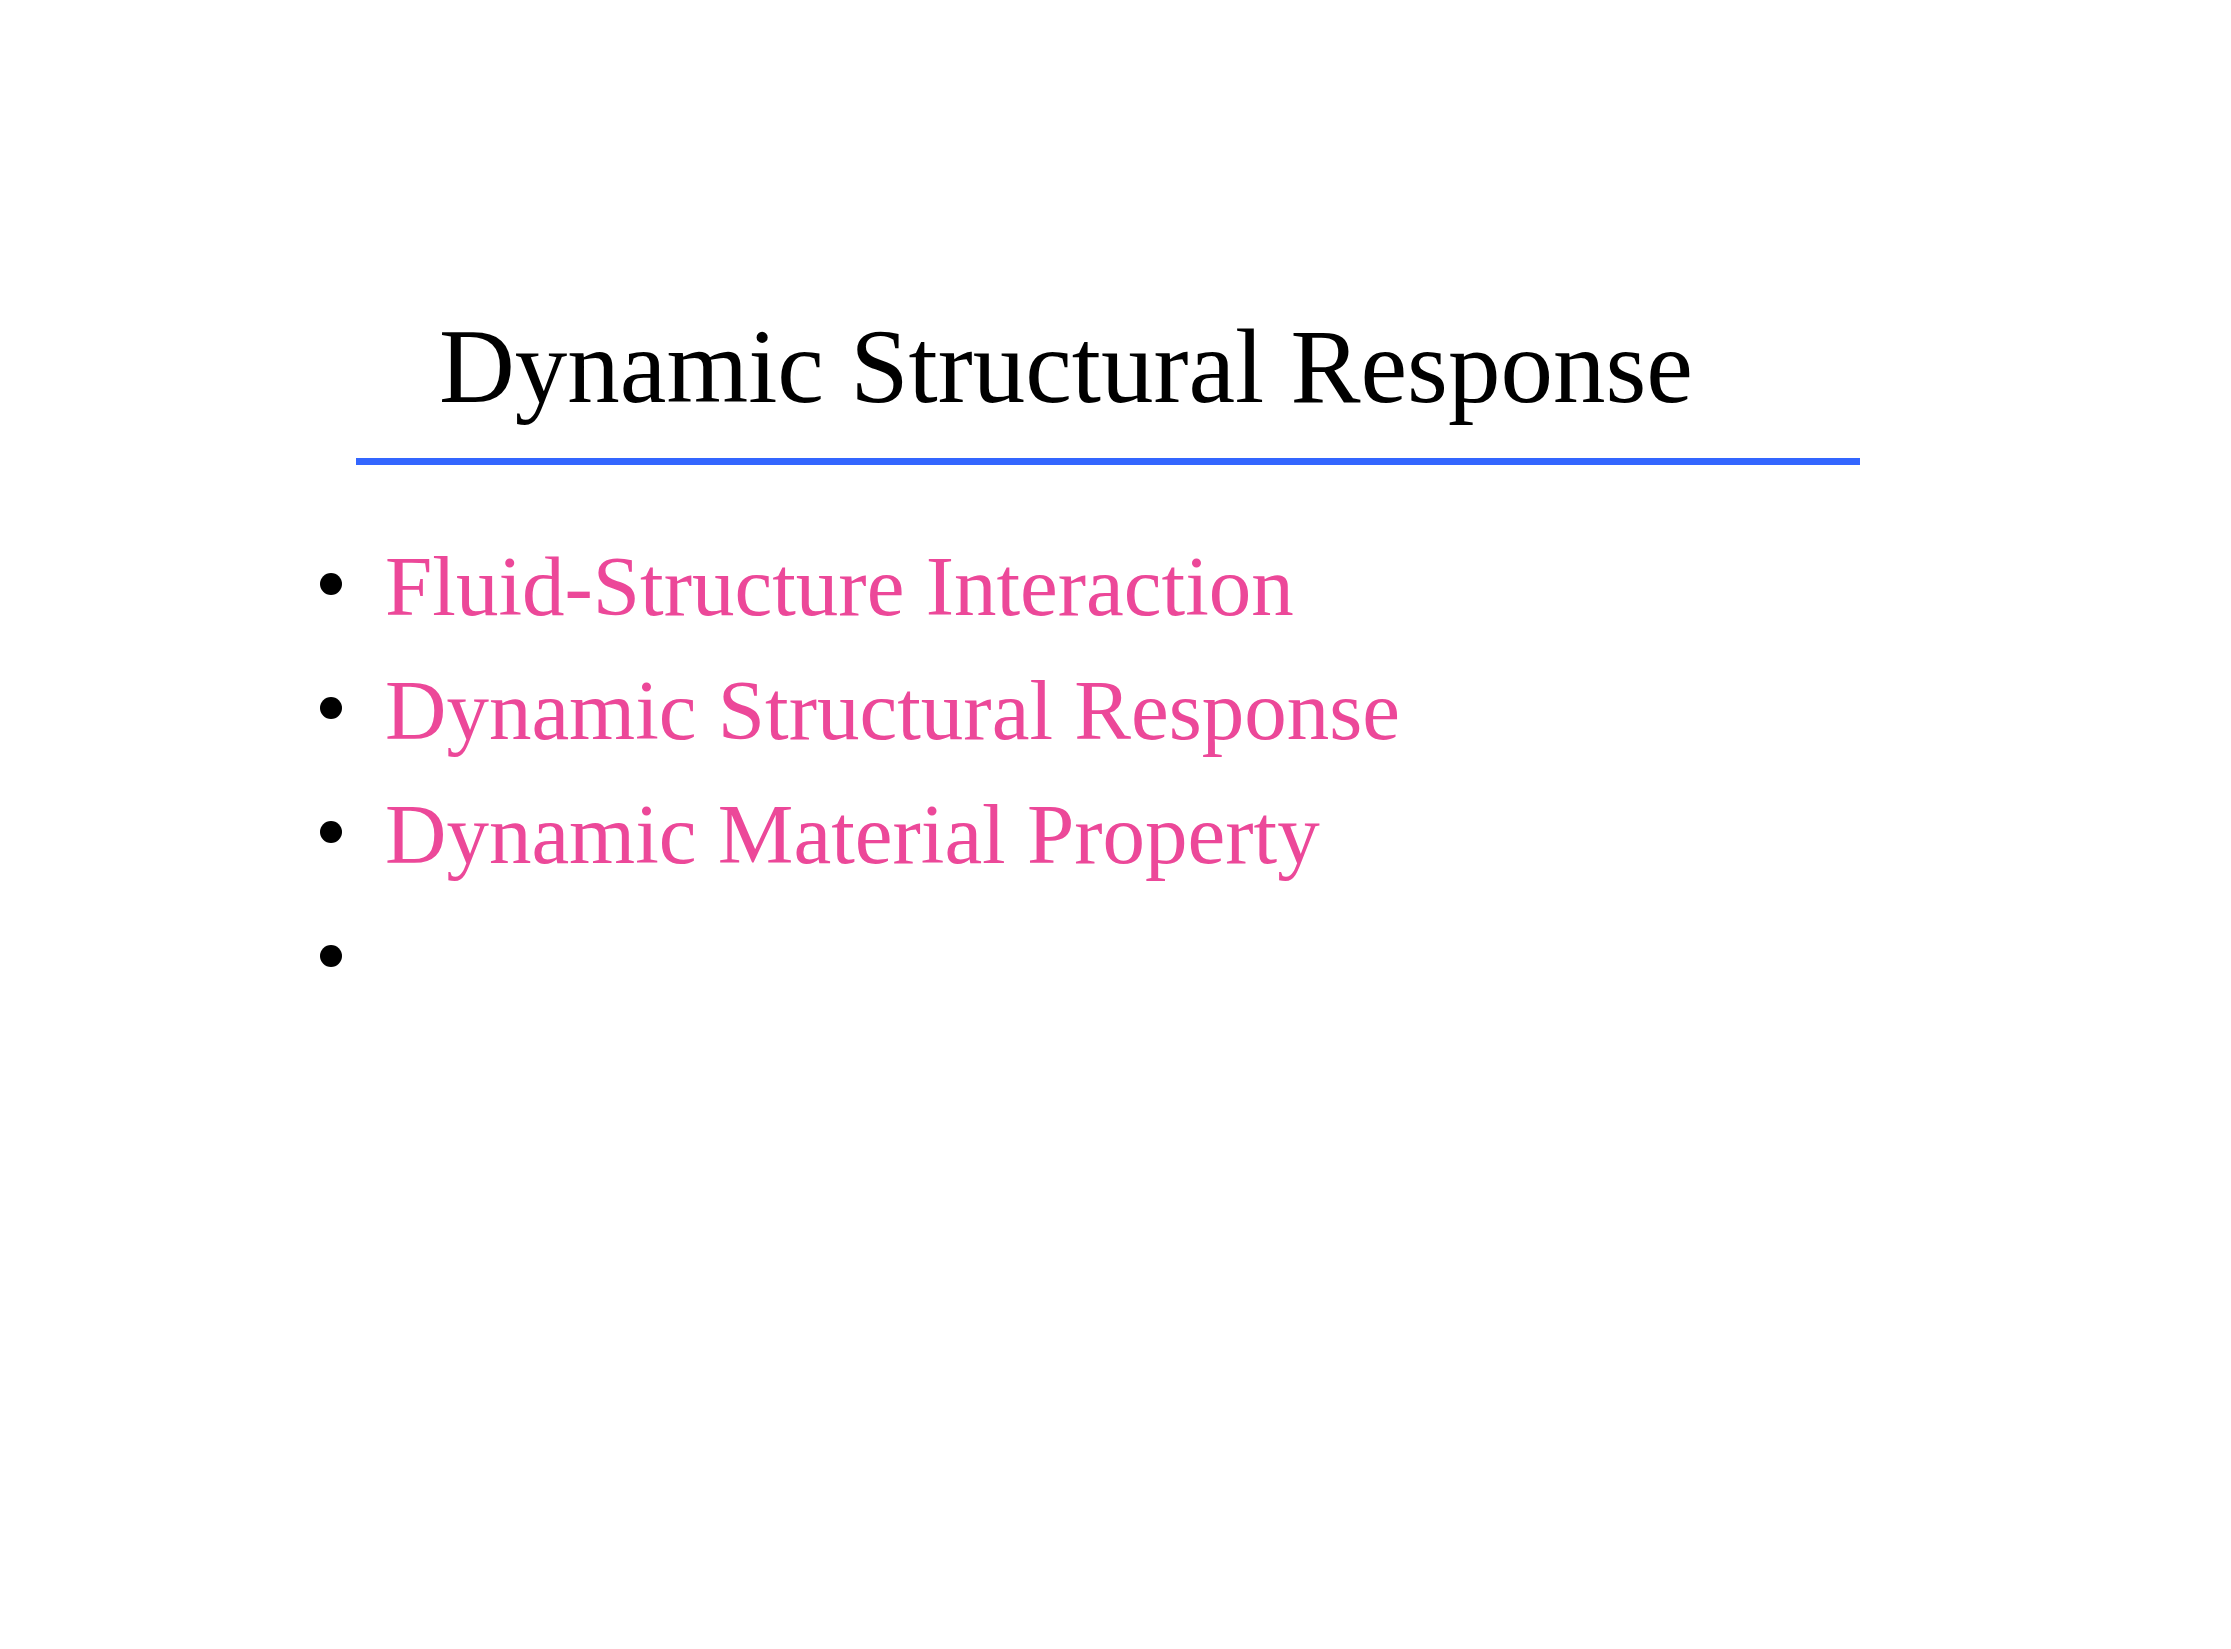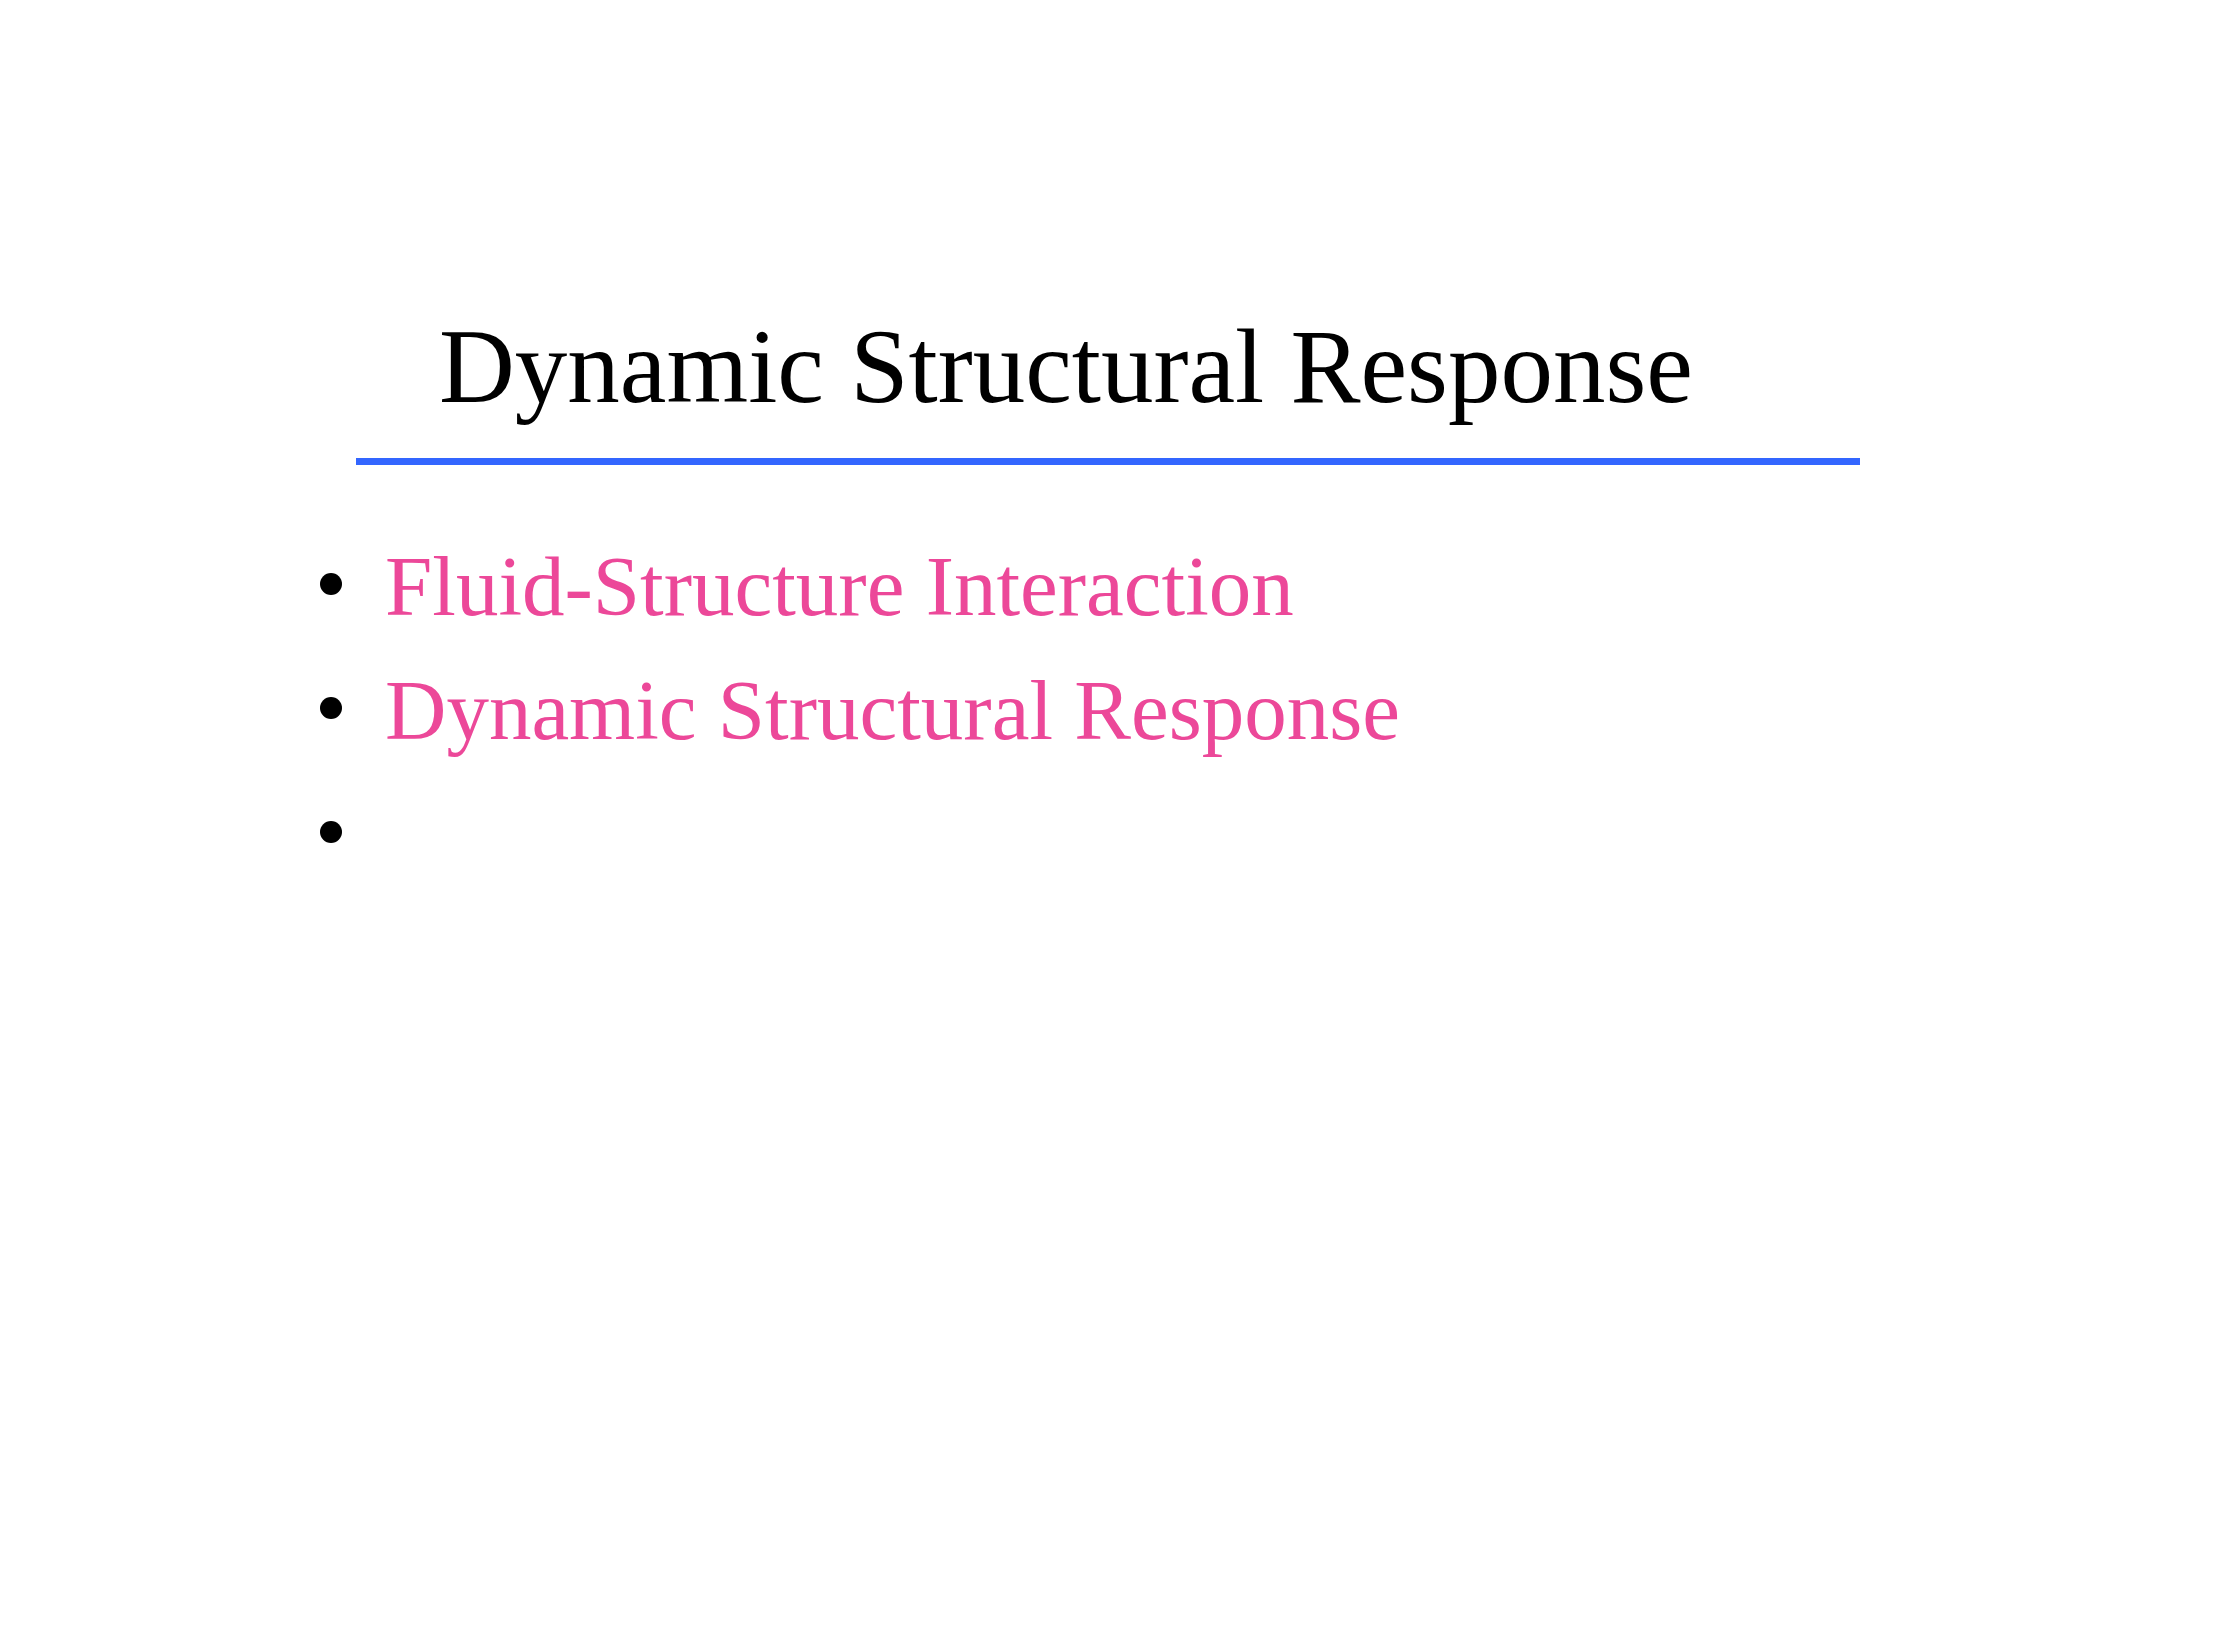--- a/index.html
+++ b/index.html
@@ -105,20 +105,24 @@
     <li class="bullet-item">
       <span class="bullet-marker"></span>
       <span class="bullet-text">Fluid-Structure Interaction</span>
     </li>
 
     <li class="bullet-item">
       <span class="bullet-marker"></span>
       <span class="bullet-text">Dynamic Structural Response</span>
     </li>
 
+    <li class="bullet-item">
+      <span class="bullet-marker"></span>
+      <span class="bullet-text">Dynamic Material Property</span>
+    </li>
 
     <li class="bullet-item">
       <span class="bullet-marker"></span>
     </li>
 
   </ul>
 
 </div>
 
 

